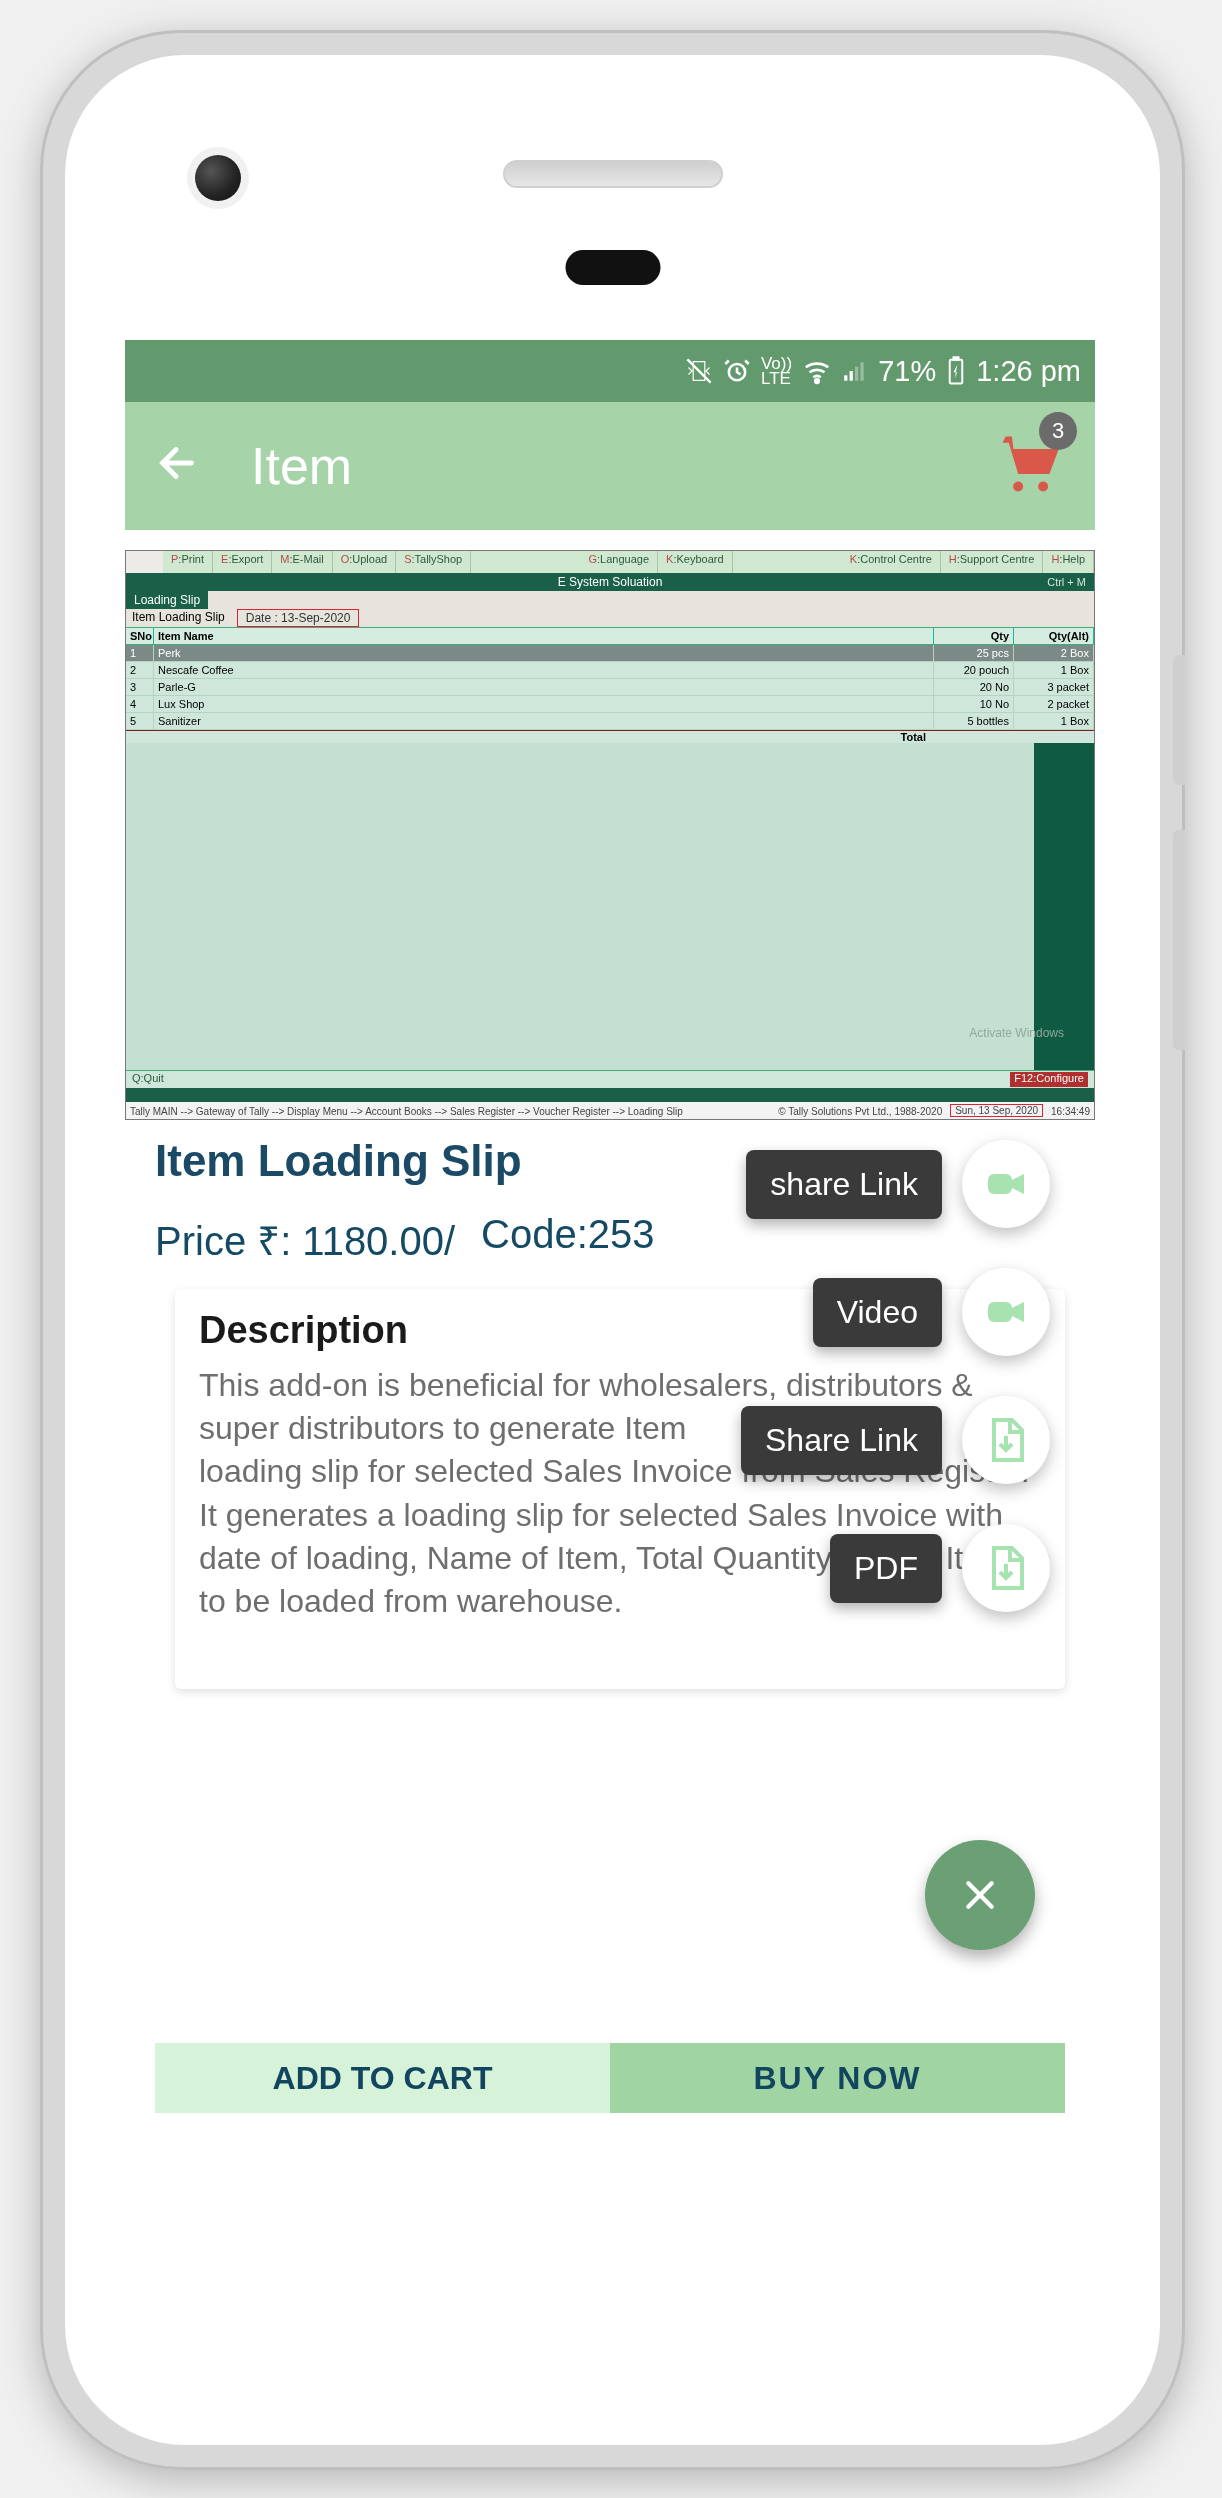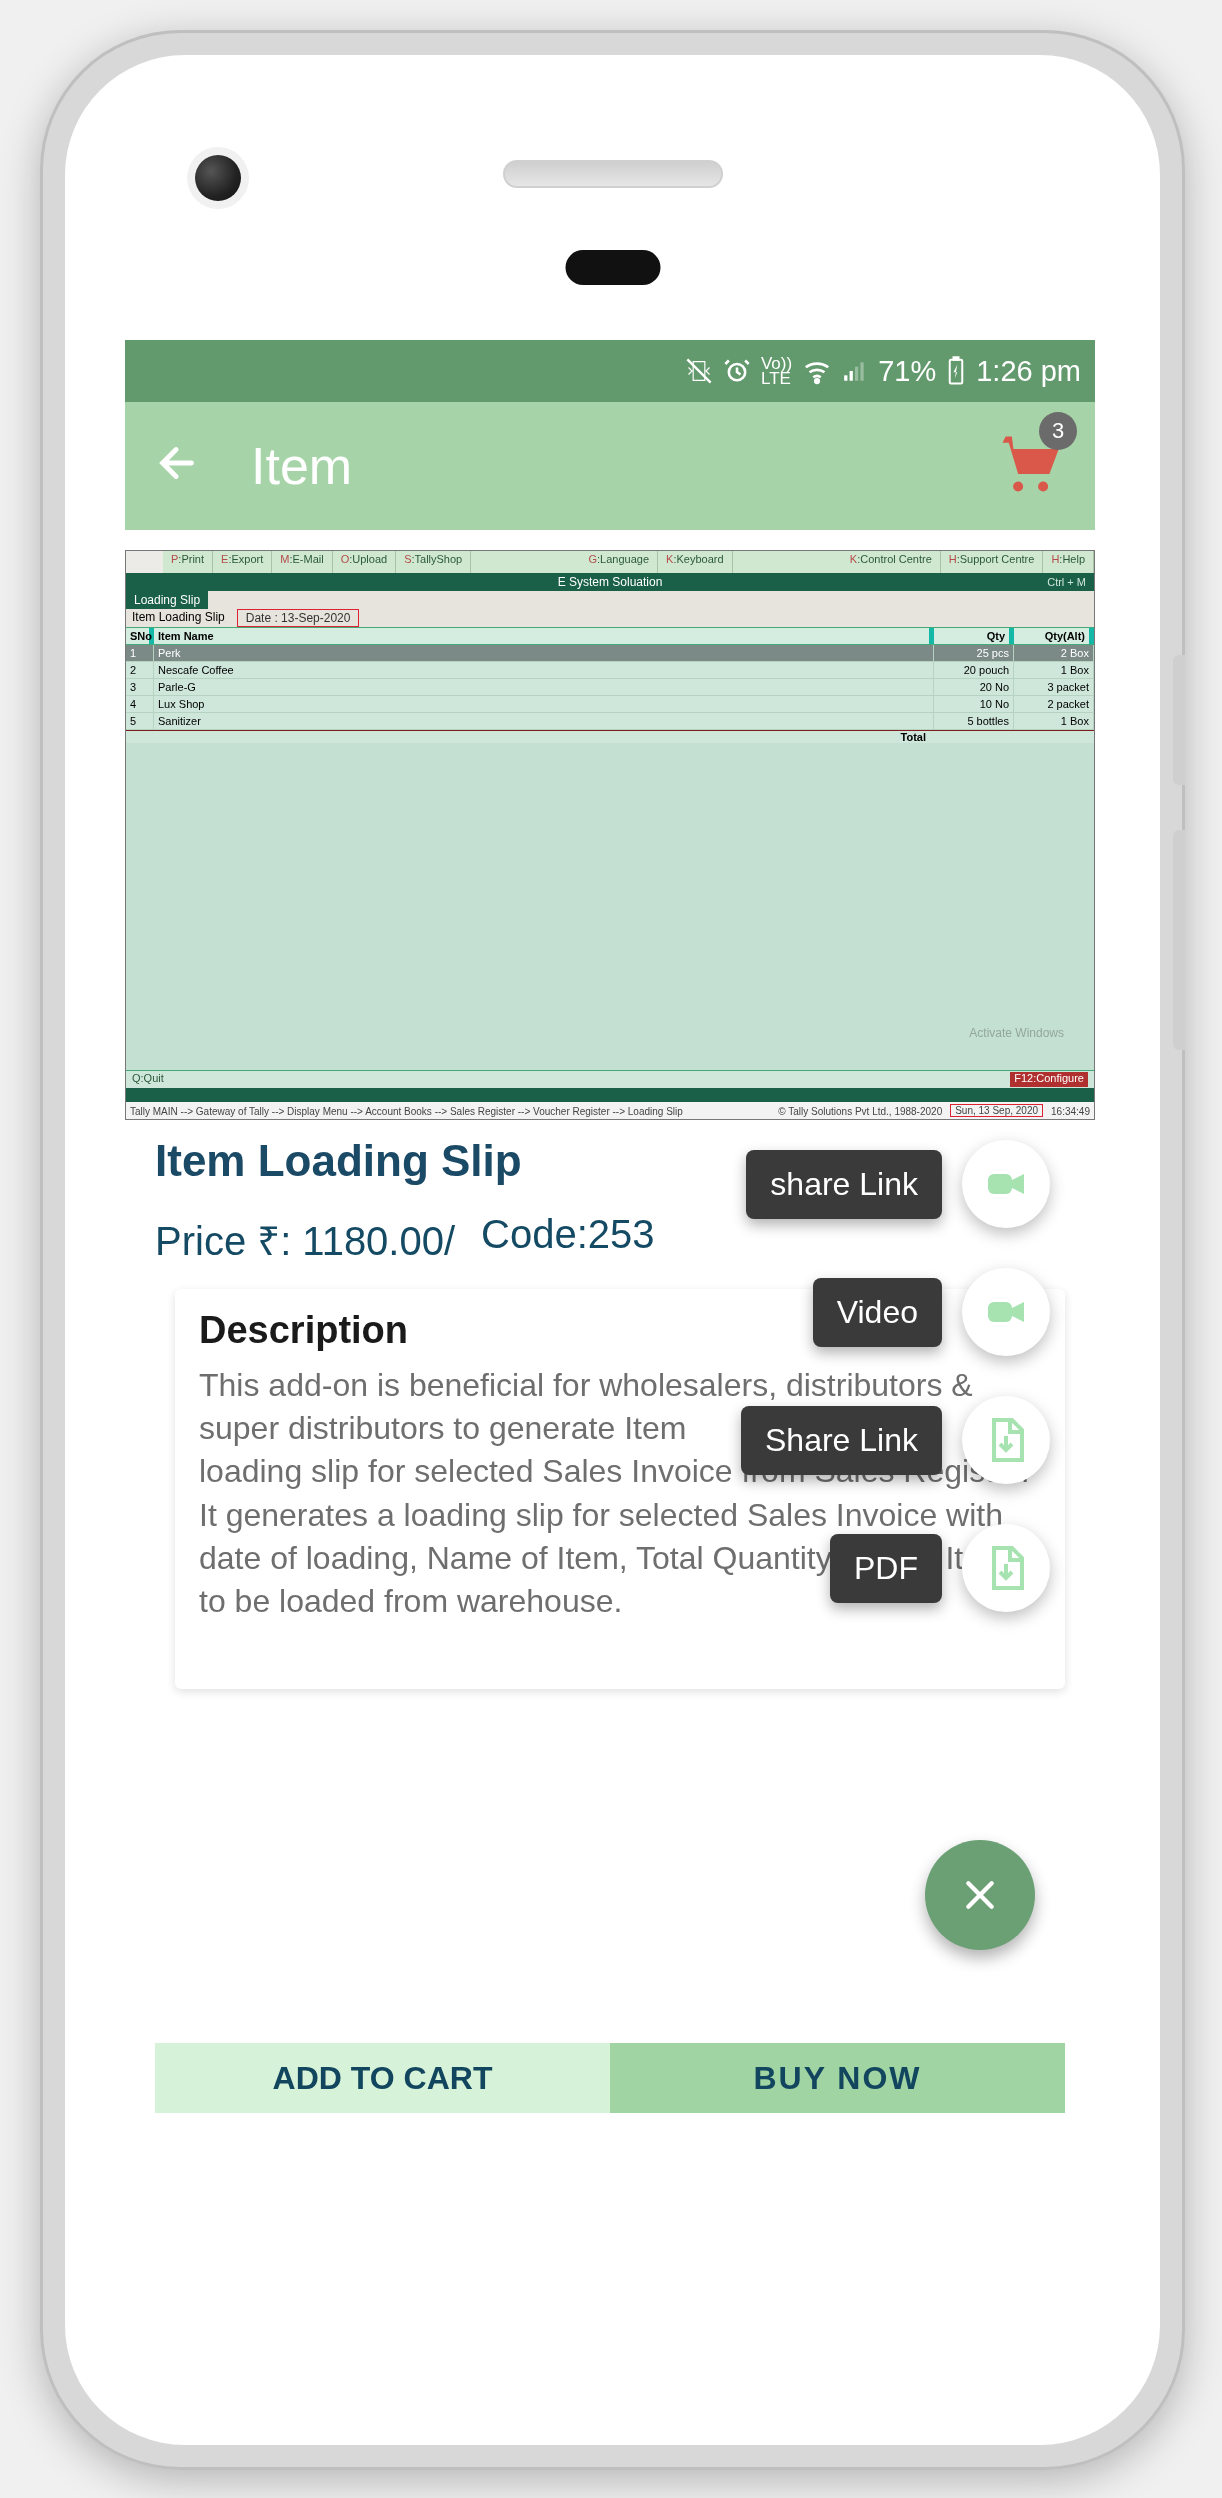--- a/index.html
+++ b/index.html
@@ -100,38 +100,38 @@
   }
   .tally-menubar .mi{flex:0 0 auto; padding:2px 8px; border-right:1px solid #a9c3a9; color:#2b5a3a;}
   .tally-menubar .mi .u{color:#b54a4a;}
   .tally-menubar .sp{flex:1;}
   .tally-band { background:#1a5f48; color:#fff; text-align:center; font-size:12px; height:18px; line-height:18px; position:relative;}
   .tally-band .ctrl{position:absolute;right:8px;top:0;font-size:11px;color:#cfe7db;}
   .tally-header-row{display:flex;background:#e6e4dc;font-size:12px;}
   .tally-header-row .lbl{background:#1a5f48;color:#fff;padding:2px 8px;}
   .tally-header-row .date{border:1px solid #d23; color:#333; padding:1px 8px; margin-left:6px;}
   .tally-cols{display:flex;background:#d5ece0;font-size:11px;font-weight:bold;border-top:1px solid #4a7;border-bottom:1px solid #4a7;}
-  .tally-cols div{border-right:5px solid #14b8a6;padding:2px 4px;}
+  .tally-cols div{border-right:1px solid #14b8a6;padding:2px 4px;}
   .c-sn{width:28px;} .c-name{flex:1;} .c-qty{width:80px;text-align:right;} .c-alt{width:80px;text-align:right;}
   .tally-rows{background:#cfe7db;}
   .tally-rows .r{display:flex;font-size:11px;border-bottom:1px solid #b6d3c2;}
   .tally-rows .r.sel{background:#7b8a86;color:#fff;}
   .tally-rows .r div{border-right:1px solid #b6d3c2;padding:2px 4px;}
   .tally-total{display:flex;font-size:11px;background:#cfe7db;border-top:1px solid #7f1d1d;}
   .tally-total .c-name{text-align:right;font-weight:bold;padding-right:8px;}
   .tally-body{flex:1; display:flex;}
   .tally-empty{flex:1;background:#c3e0d2;}
   .tally-right{width:60px;background:#0f5a43;}
   .tally-foot1{height:18px;background:#cfe7db;border-top:1px solid #4a7;font-size:11px;color:#2b5a3a;padding:1px 6px;display:flex;}
   .tally-foot1 .cfg{margin-left:auto;color:#fff;background:#b03030;padding:0 4px;}
   .tally-foot2{height:14px;background:#1a5f48;}
   .tally-foot3{display:flex;font-size:10px;color:#444;background:#f3f3f3;padding:2px 4px;gap:8px;align-items:flex-end;}
   .tally-foot3 .bc{flex:1;}
   .tally-foot3 .dbox{border:1px solid #d23;padding:0 4px;}
-  .tally-watermark{position:relative;flex-direction:column;}
+  .tally-watermark{position:relative;}
   .tally-watermark .wm{position:absolute;right:30px;bottom:30px;color:#93a79b;font-size:12px;}
 
   
   .content { padding: 0 30px; color:#154a63; }
   .prod-title { font-size:44px; font-weight:700; color:#1b4a66; margin-top:16px;}
   .prod-meta { font-size:40px; color:#144a63; margin-top:26px; display:flex; gap:26px;}
   .desc-card {
     margin-top:22px; margin-left:20px;
     background:#fff; border-radius:6px;
     box-shadow: 0 3px 10px rgba(0,0,0,.12);

